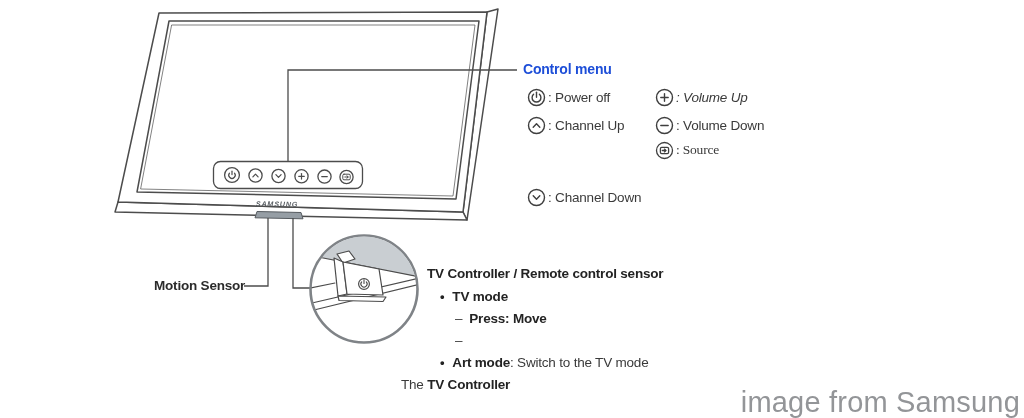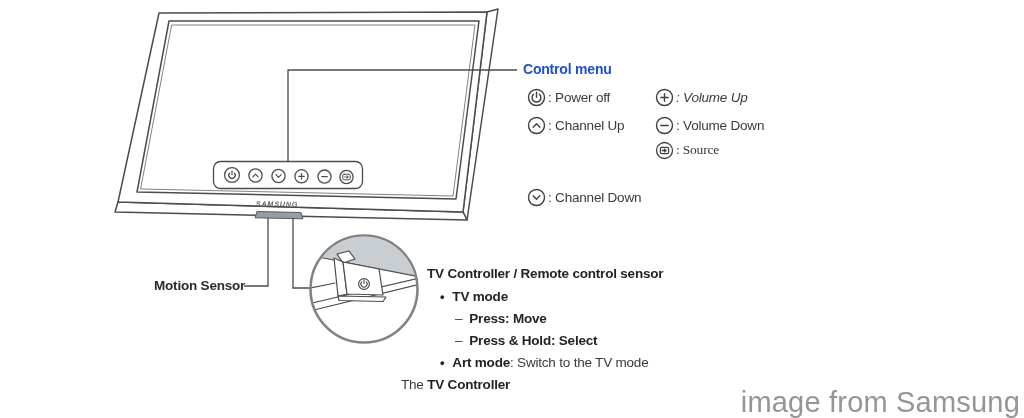--- a/index.html
+++ b/index.html
@@ -195,21 +195,20 @@
   <span class="b">TV mode</span>
 </div>
 
 <div class="infoline" style="left:455px;top:295px;">
   <span class="dash">–</span>
   <span class="b">Press: Move</span>
 </div>
 
 <div class="infoline" style="left:455px;top:317px;">
   <span class="dash">–</span>
-  <span class="b">Press &amp; Hold: Select</span>
 </div>
 
 <div class="infoline" style="left:440px;top:339px;">
   <span class="bullet">•</span>
   <span class="b">Art mode</span><span>: Switch to the TV mode</span>
 </div>
 
 <div class="infoline" style="left:401px;top:361px;text-align:right;">
   <span>The </span><span class="b">TV Controller</span>
 </div>

